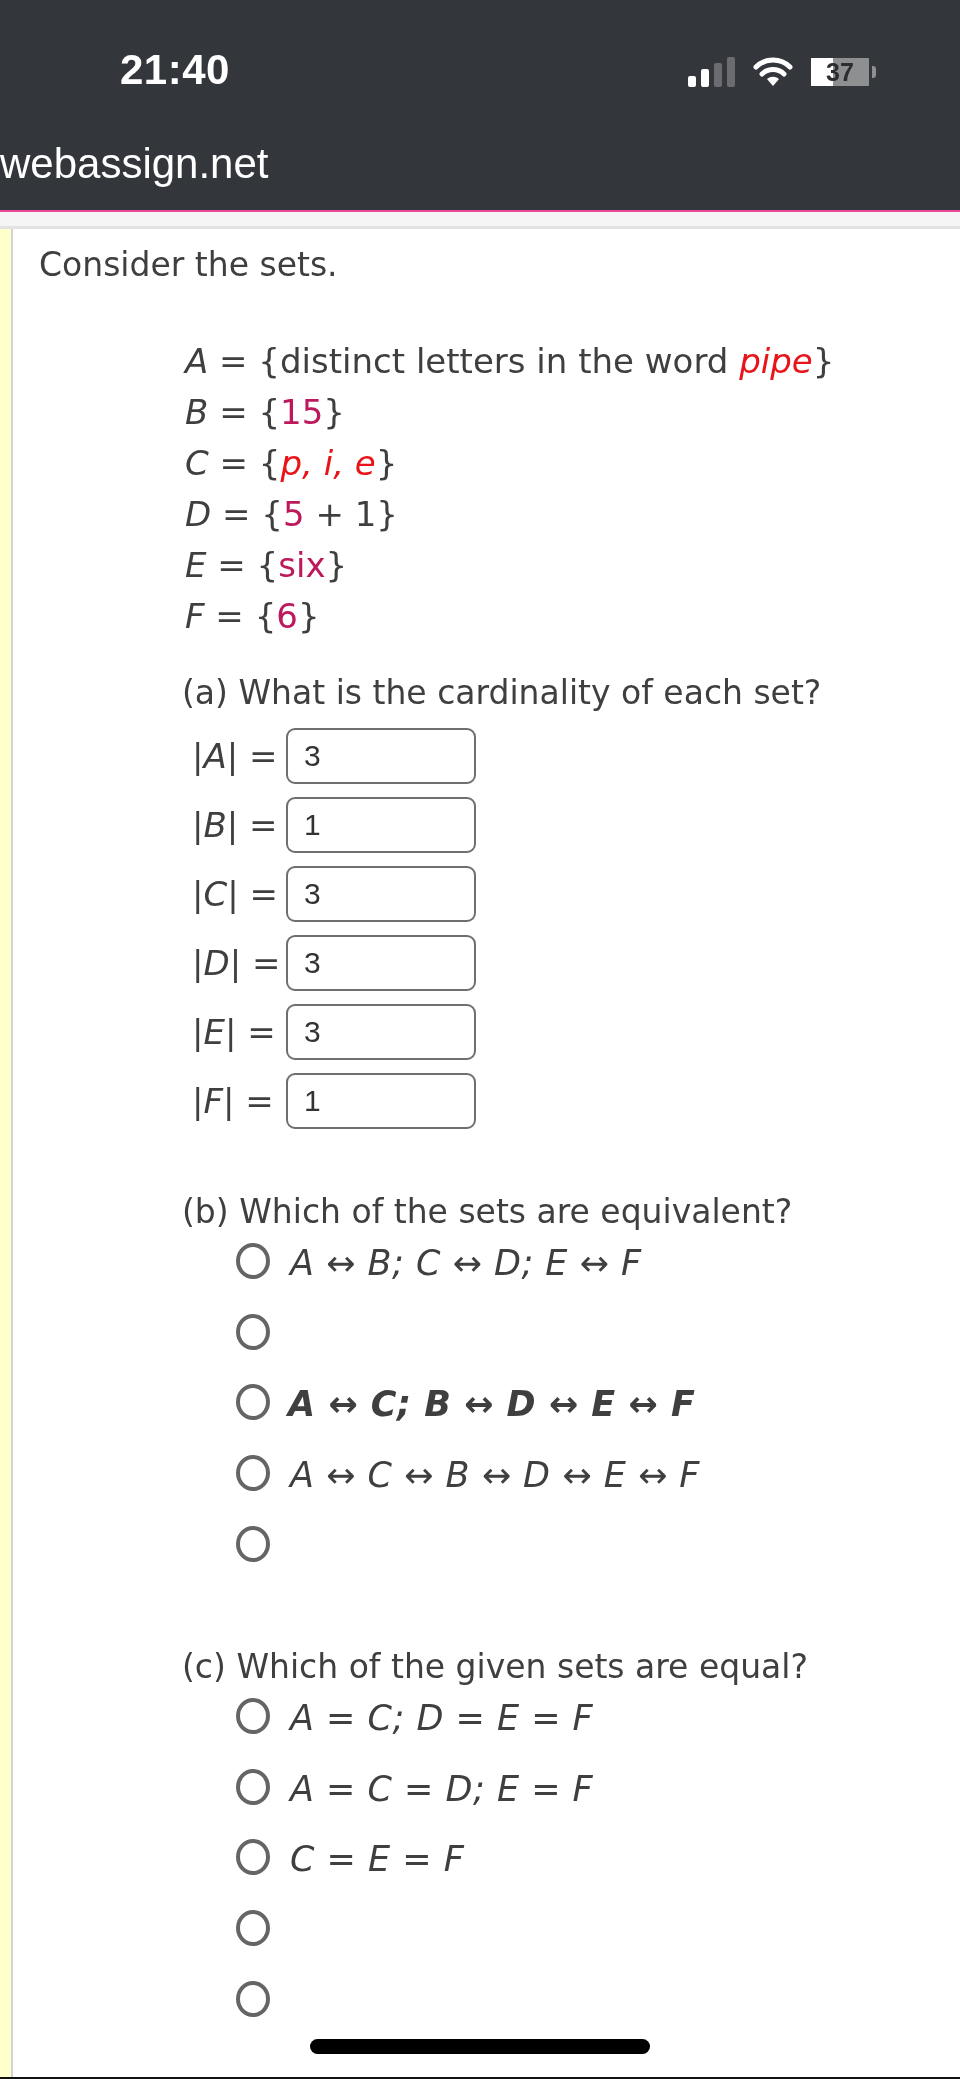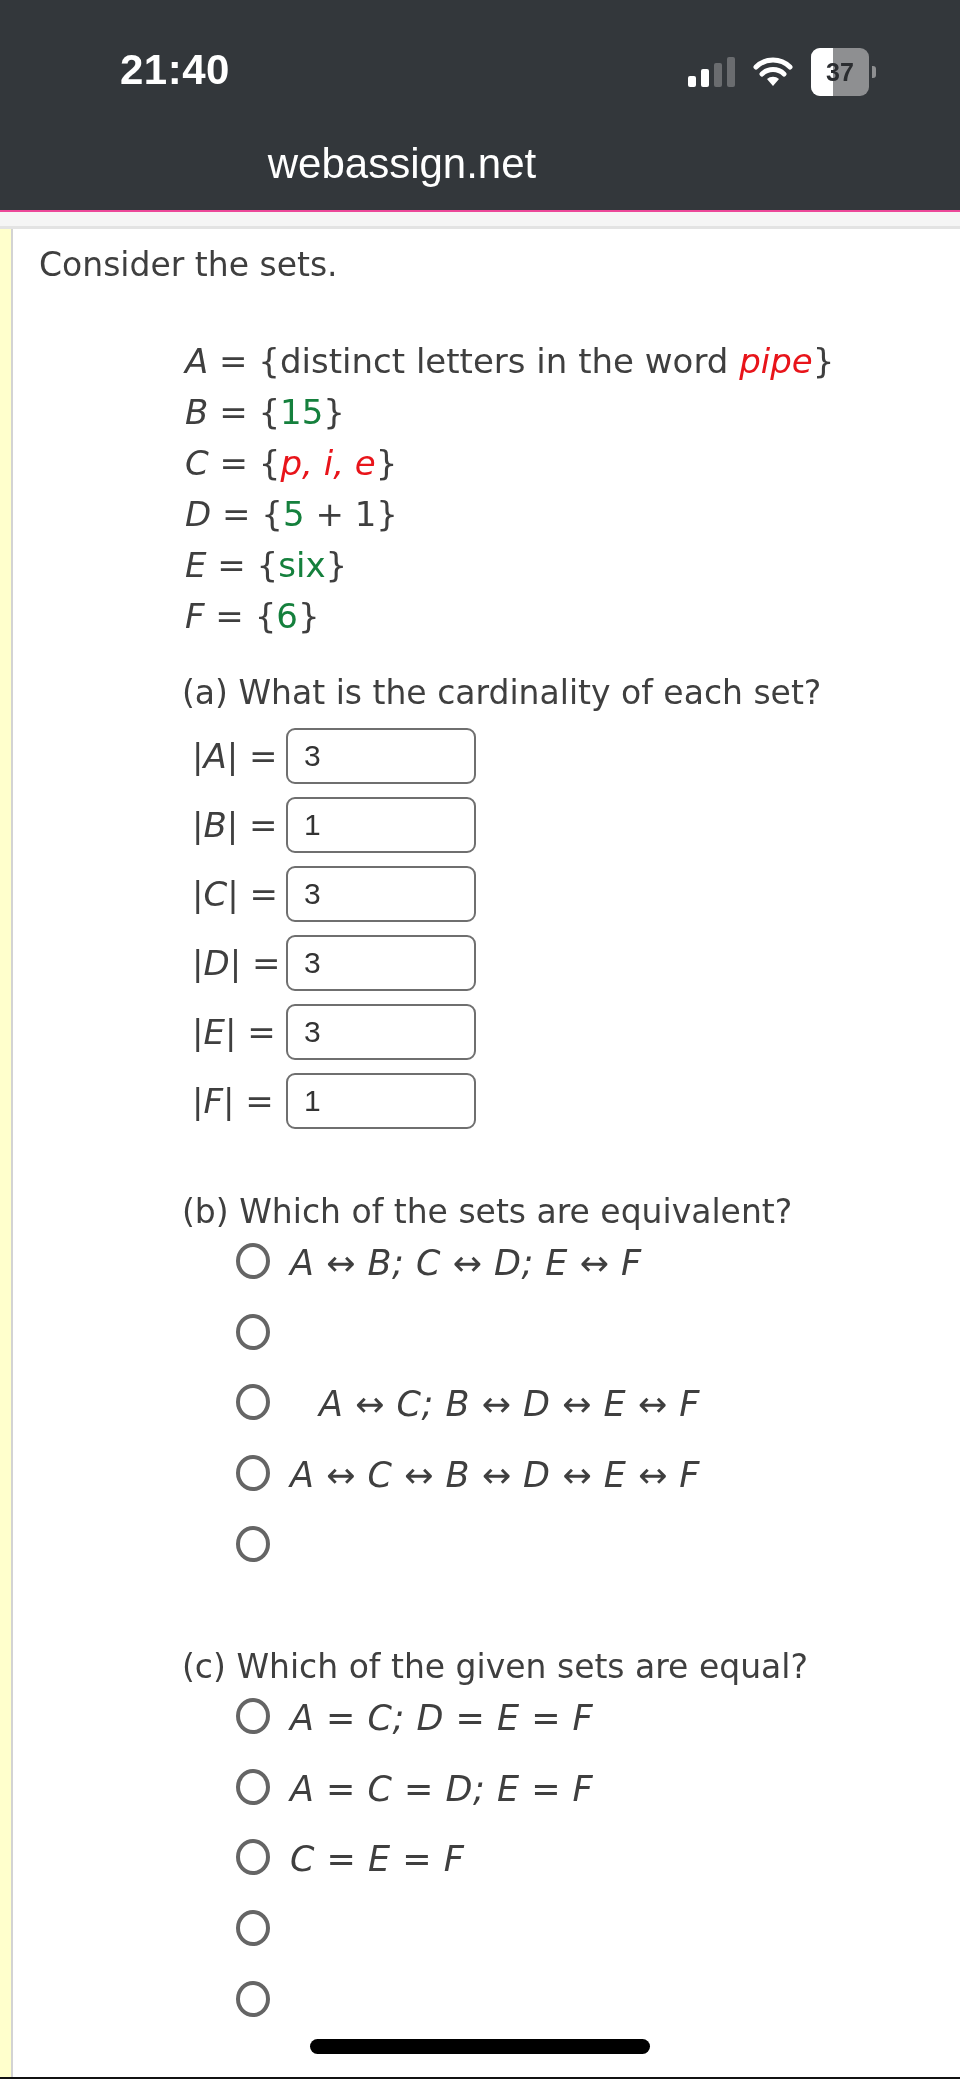--- a/index.html
+++ b/index.html
@@ -17,72 +17,72 @@
   }
   .status-time {
     position: absolute; left: 120px; top: 46px;
     font-family: "Liberation Sans", sans-serif; font-weight: bold;
     font-size: 42px; color: #ffffff; letter-spacing: 0.5px;
   }
   .status-icons { position: absolute; left: 688px; top: 54px; height: 36px; display: flex; align-items: center; gap: 18px; }
   .signal { display: flex; align-items: flex-end; gap: 5px; height: 30px; }
   .signal span { display: block; width: 8px; border-radius: 2px; }
   .battery {
-    position: relative; width: 58px; height: 48px; border-radius: 9px; overflow: hidden;
+    position: relative; width: 58px; height: 28px; border-radius: 0; overflow: hidden;
     background: #8e8f91;
   }
   .battery .fill { position: absolute; left: 0; top: 0; bottom: 0; width: 22px; background: #ffffff; }
   .battery .num {
     position: absolute; left: 0; right: 0; top: 0; bottom: 0;
     display: flex; align-items: center; justify-content: center;
     font-family: "Liberation Sans", sans-serif; font-weight: bold; font-size: 25px; color: #2b2d30;
   }
   .battery-tip { width: 4px; height: 12px; background: #8e8f91; border-radius: 0 3px 3px 0; margin-left: -15px; }
   .url {
-    position: absolute; left: 0; width: 804px; top: 140px; text-align: center;
+    position: absolute; left: 0; width: 804px; top: 140px; text-align: left;
     font-family: "Liberation Sans", sans-serif; font-size: 42px; color: #ffffff;
   }
   .subbar {
     position: absolute; left: 0; top: 212px; width: 960px; height: 14px;
     background: #f5f5f5; border-bottom: 3px solid #e3e3e3;
   }
   
   .leftstrip {
     position: absolute; left: 0; top: 229px; width: 11px; height: 1850px;
     background: #ffffcc; border-right: 2px solid #d3d3d3;
   }
   .content { position: absolute; left: 0; top: 0; width: 960px; }
   .intro { position: absolute; left: 39px; top: 245px; font-size: 33px; color: #3f3f3f; }
 
   .sets { position: absolute; left: 185px; top: 312px; margin-top: 24px; }
   .set-line {
     height: 51px; font-size: 34px; line-height: 51px; color: #3f3f3f; white-space: nowrap;
   }
   .var { font-style: italic; }
-  .red { color: #15803d; }
+  .red { color: #be185d; }
   .red-i { color: #e8141a; font-style: italic; }
 
   .q-title { position: absolute; left: 182px; font-size: 33px; color: #3f3f3f; white-space: nowrap; }
 
   .card-row { position: absolute; left: 192px; height: 60px; display: flex; align-items: center; }
   .card-label { font-size: 34px; color: #3f3f3f; width: 94px; white-space: nowrap; }
   .card-input {
     width: 190px; height: 56px; box-sizing: border-box;
     border: 2px solid #6f6f6f; border-radius: 9px; background: #fff;
     font-family: "Liberation Sans", sans-serif; font-size: 30px; color: #333;
     padding: 0 0 0 16px; margin-left: 0; outline: none;
   }
 
   .opt { position: absolute; left: 236px; height: 44px; display: flex; white-space: nowrap; cursor: pointer; }
   .radio {
     width: 34px; height: 36px; box-sizing: border-box; border: 4px solid #656565; border-radius: 50%;
     background: #fff; flex: 0 0 auto;
   }
   .opt-text { margin-left: 20px; font-size: 35px; font-style: italic; color: #3f3f3f; letter-spacing: 0.5px; }
-  .opt-text.indent { margin-left: 49px; }
+  .opt-text.indent { margin-left: 18px; font-weight: bold; }
 
   .home-indicator {
     position: absolute; left: 310px; top: 2039px; width: 340px; height: 15px;
     background: #000; border-radius: 8px;
   }
   .bottom-edge { position: absolute; left: 0; top: 2077px; width: 960px; height: 2px; background: #111; }
 </style>
 </head>
 <body>
 

